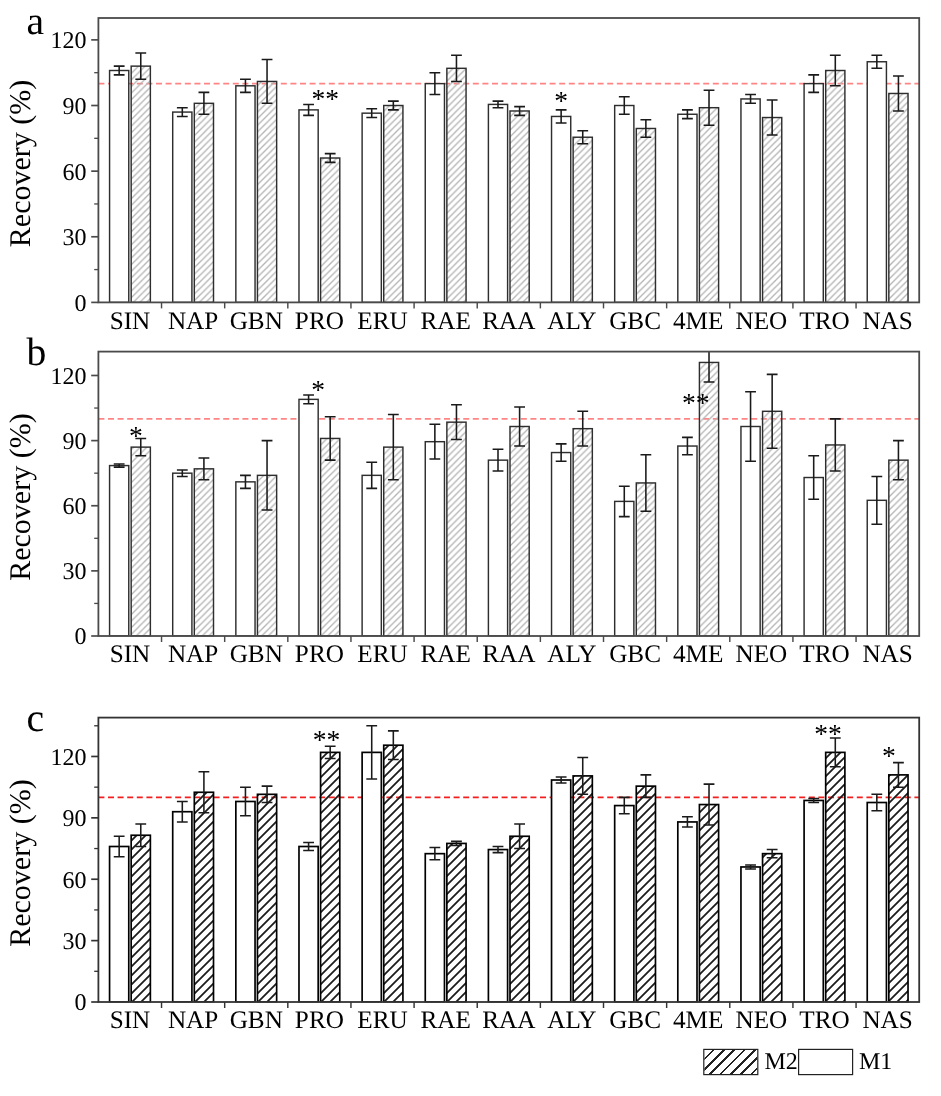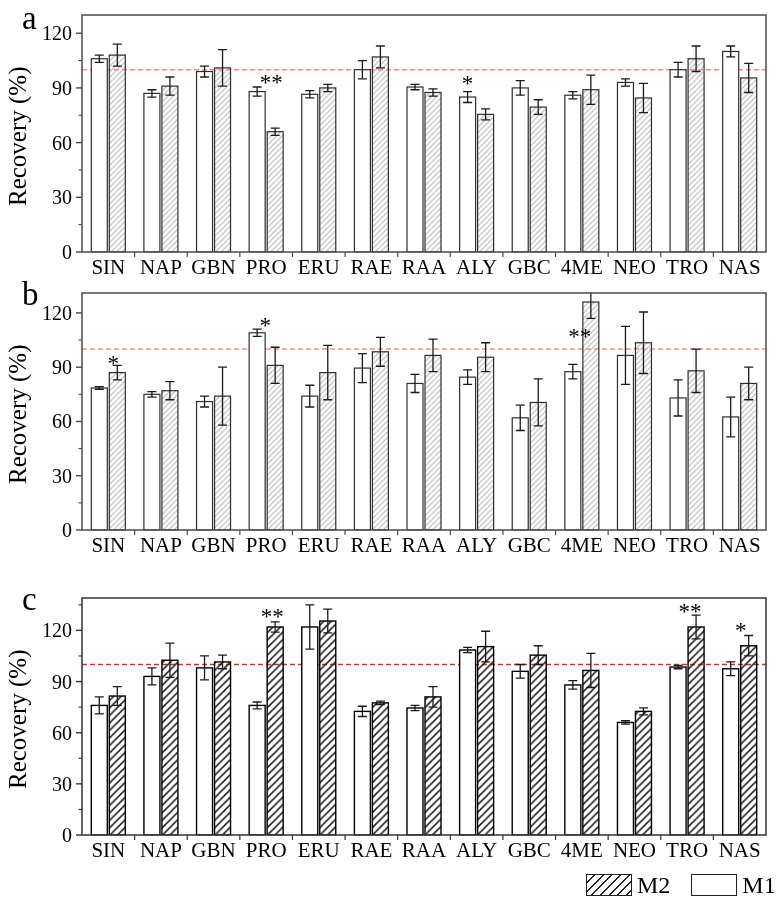--- a/index.html
+++ b/index.html
@@ -13,24 +13,24 @@
   }
   .ylab{
     position:absolute;left:0;width:36px;height:250px;
     display:flex;align-items:center;justify-content:center;
     writing-mode:vertical-rl;transform:rotate(180deg);
     font-size:25px;white-space:nowrap;color:#000;
   }
   .chart-svg{position:absolute;left:0;top:0;}
   .legend{
     position:absolute;left:586px;top:870px;height:30px;
-    display:flex;align-items:center;font-size:24px;color:#000;
+    display:flex;align-items:center;font-size:20px;color:#000;
   }
   .legend-item{display:flex;align-items:center;}
-  .legend-item + .legend-item{margin-left:21px;}
+  .legend-item + .legend-item{margin-left:0;}
   .swatch{
     width:46px;height:22px;border:1.6px solid #222;background:#fff;
     margin-right:5px;box-sizing:border-box;
   }
   .swatch.hatched{
     background-image:repeating-linear-gradient(135deg,
       #ffffff 0px,#ffffff 4.6px,#222222 4.6px,#222222 6.1px);
   }
 </style>
 </head>

